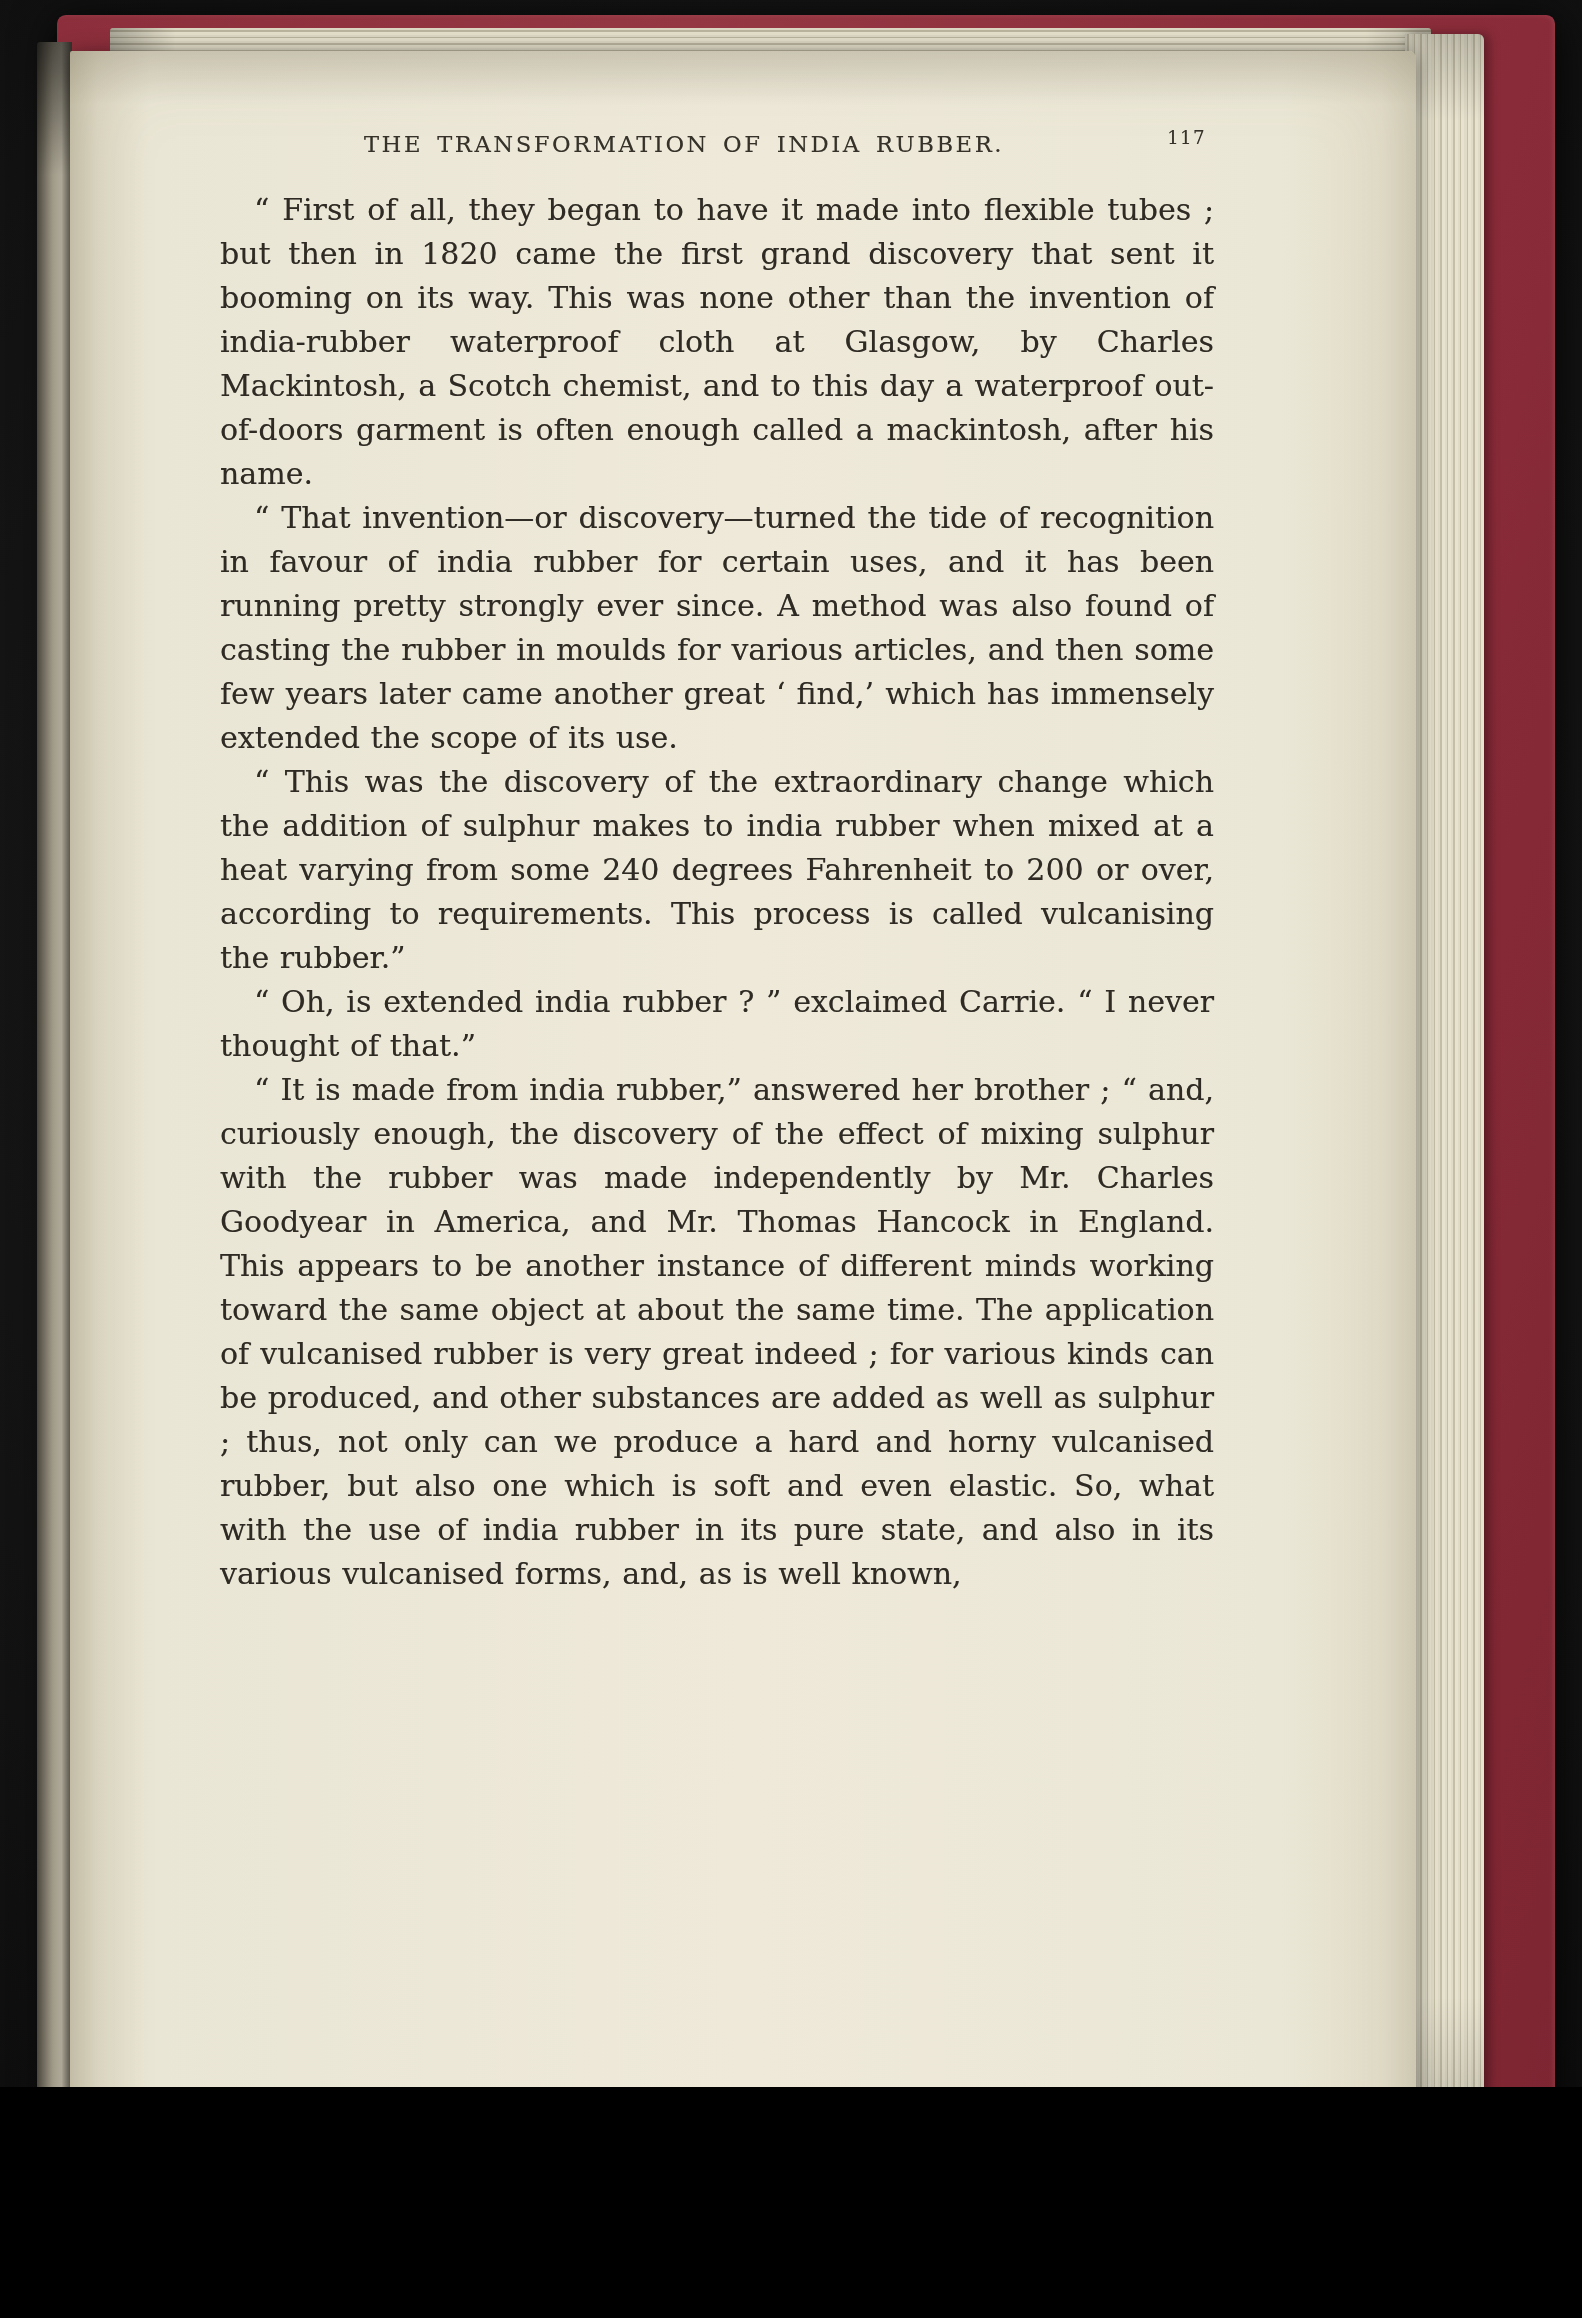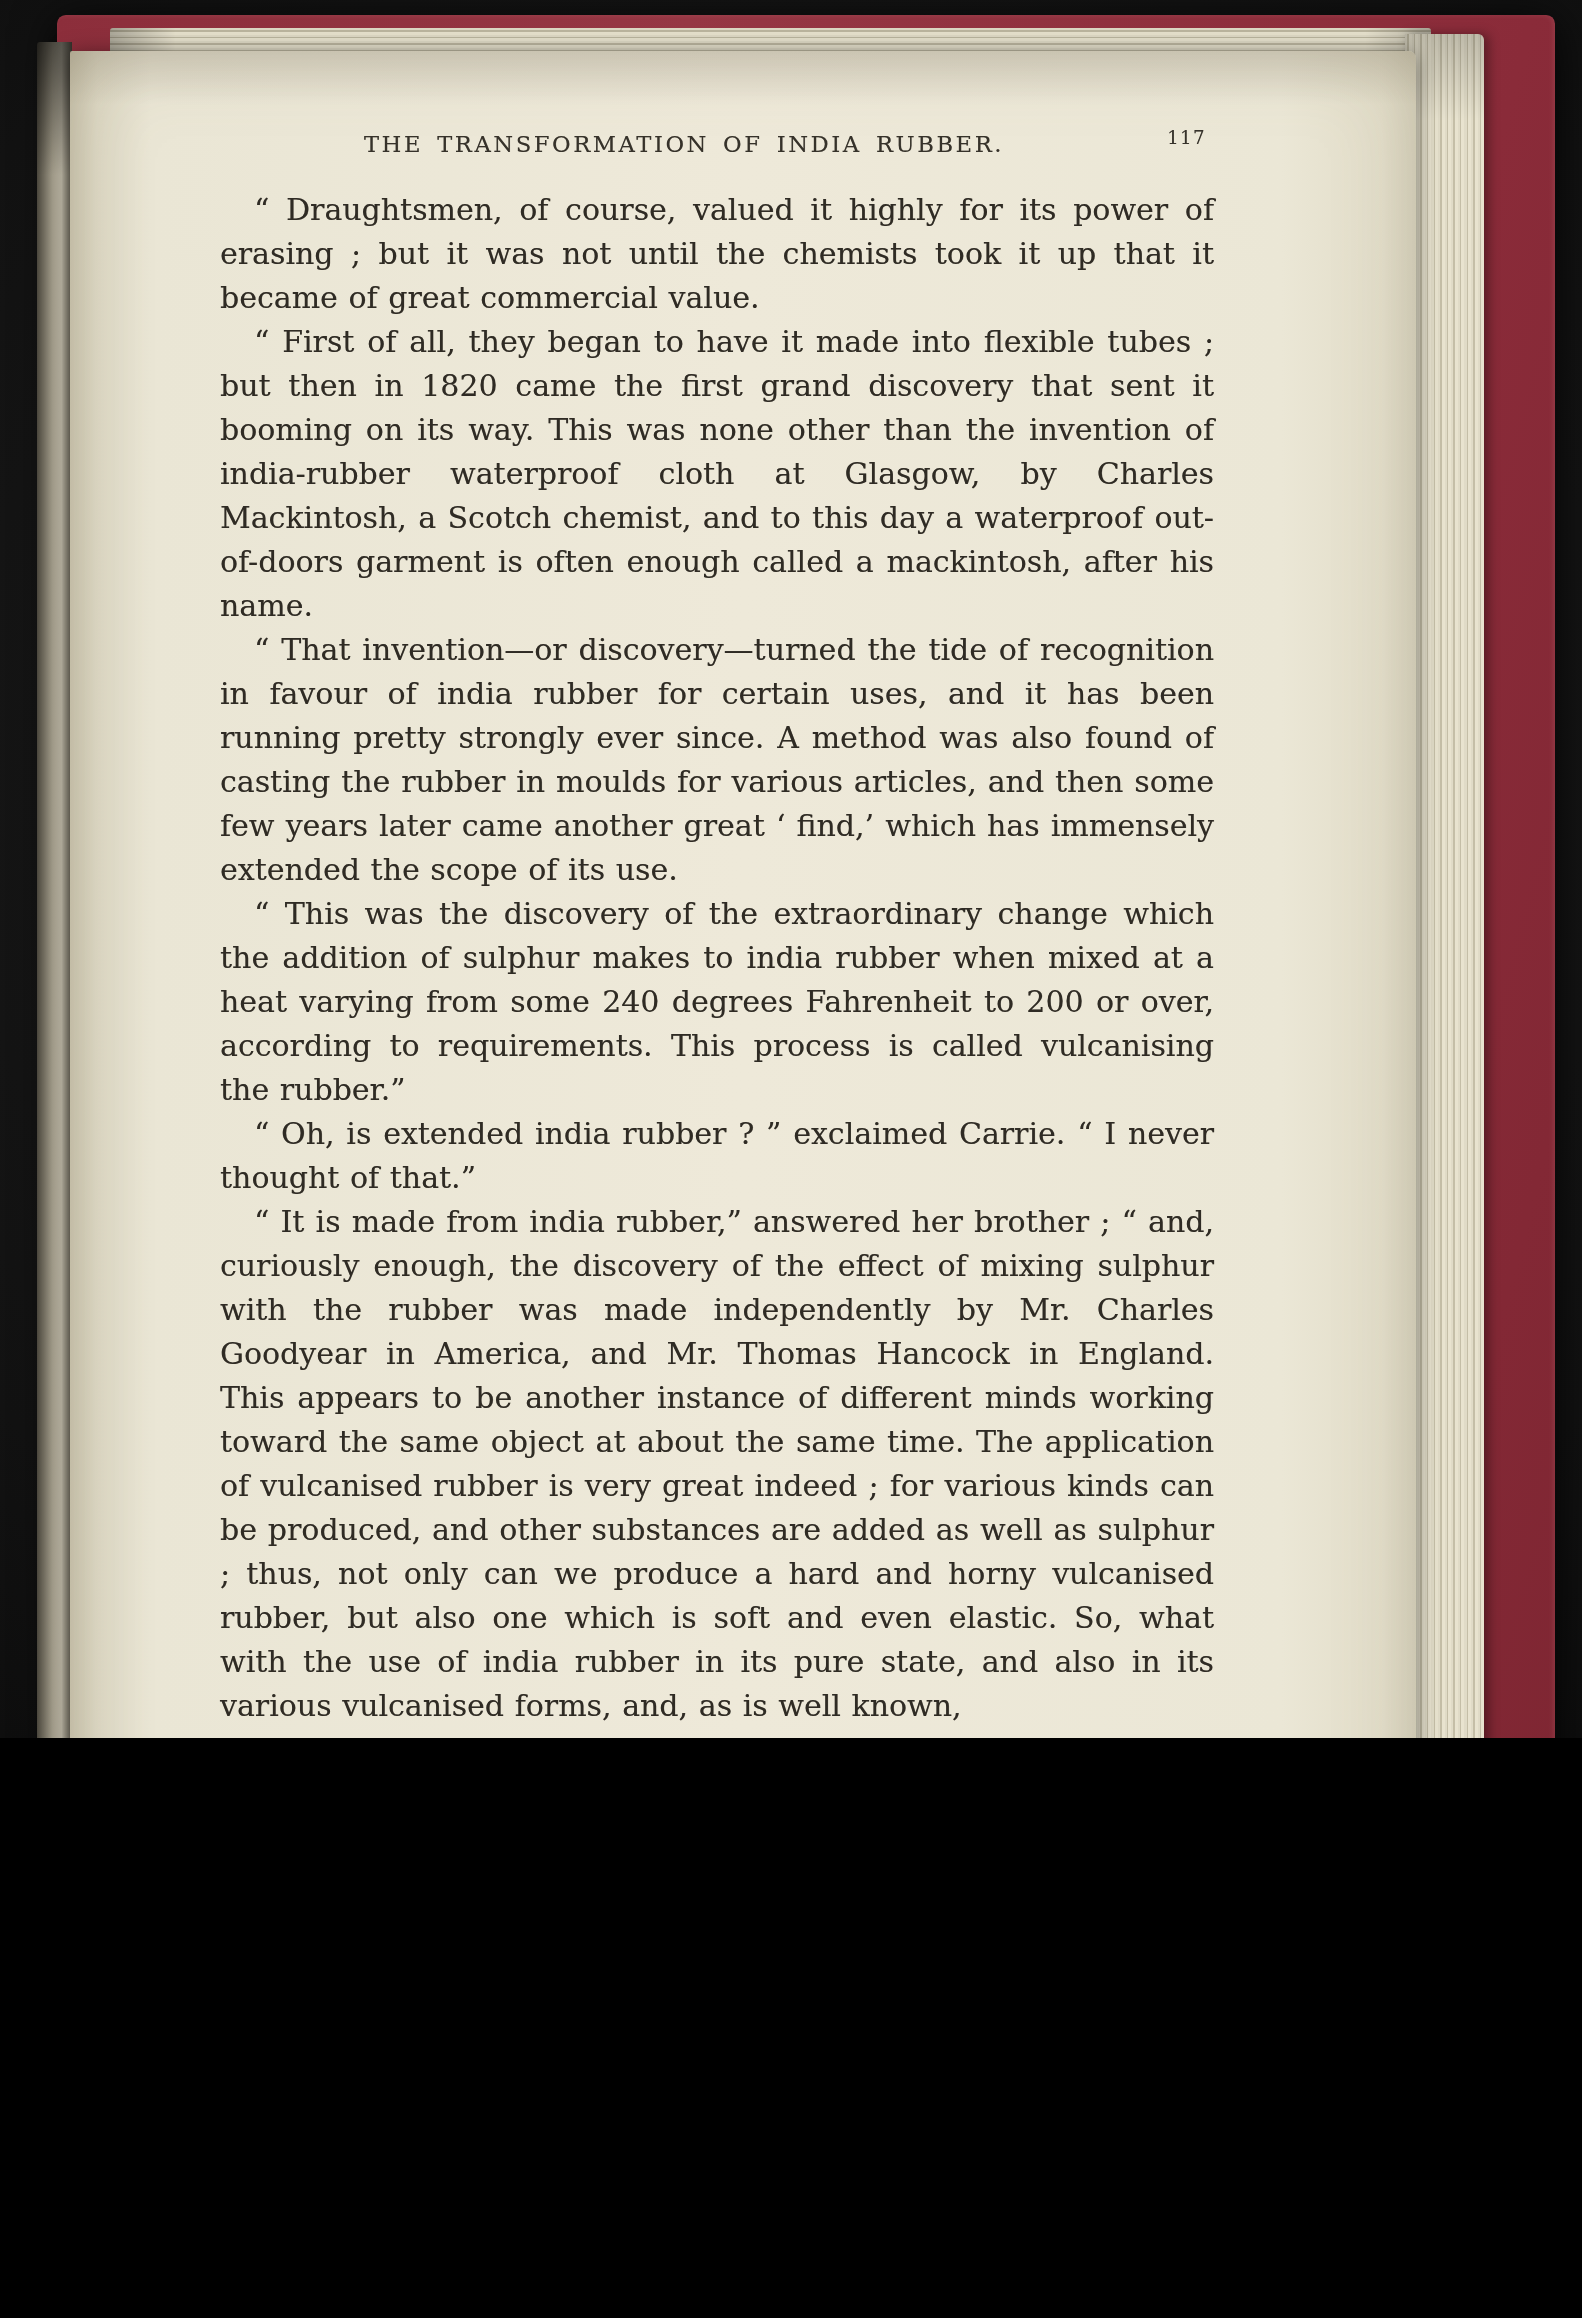--- a/index.html
+++ b/index.html
@@ -3,21 +3,21 @@
 <meta charset="utf-8">
 <style>
   html, body {
     margin: 0;
     padding: 0;
     background: #000;
   }
   .scene {
     position: relative;
     width: 1582px;
-    height: 1738px;
+    height: 2087px;
     overflow: hidden;
     background: radial-gradient(ellipse 120% 100% at 50% 45%, #1c1c1c 0%, #121212 55%, #050505 100%);
     font-family: "DejaVu Serif", "Liberation Serif", serif;
   }
   .cover {
     position: absolute;
     left: 57px;
     top: 14.6px;
     width: 1498px;
     height: 2276px;
@@ -130,21 +130,20 @@
 
   <div class="page">
     <div class="text-area">
 
       <div class="page-header">
         <span class="running-title">THE TRANSFORMATION OF INDIA RUBBER.</span>
         <span class="page-number">117</span>
       </div>
 
       <div class="page-body">
-        <p>“ Draughtsmen, of course, valued it highly for its power of erasing ; but it was not until the chemists took it up that it became of great commercial value.</p>
         <p>“ First of all, they began to have it made into flexible tubes ; but then in 1820 came the first grand discovery that sent it booming on its way.  This was none other than the invention of india-rubber waterproof cloth at Glasgow, by Charles Mackintosh, a Scotch chemist, and to this day a waterproof out-of-doors garment is often enough called a mackintosh, after his name.</p>
         <p>“ That invention—or discovery—turned the tide of recognition in favour of india rubber for certain uses, and it has been running pretty strongly ever since. A method was also found of casting the rubber in moulds for various articles, and then some few years later came another great ‘ find,’ which has immensely extended the scope of its use.</p>
         <p>“ This was the discovery of the extraordinary change which the addition of sulphur makes to india rubber when mixed at a heat varying from some 240 degrees Fahrenheit to 200 or over, according to requirements. This process is called vulcanising the rubber.”</p>
         <p>“ Oh, is extended india rubber ? ” exclaimed Carrie. “ I never thought of that.”</p>
         <p>“ It is made from india rubber,” answered her brother ; “ and, curiously enough, the discovery of the effect of mixing sulphur with the rubber was made independently by Mr. Charles Goodyear in America, and Mr. Thomas Hancock in England.  This appears to be another instance of different minds working toward the same object at about the same time.  The application of vulcanised rubber is very great indeed ; for various kinds can be produced, and other substances are added as well as sulphur ; thus, not only can we produce a hard and horny vulcanised rubber, but also one which is soft and even elastic.  So, what with the use of india rubber in its pure state, and also in its various vulcanised forms, and, as is well known,</p>
       </div>
 
     </div>
   </div>
 

